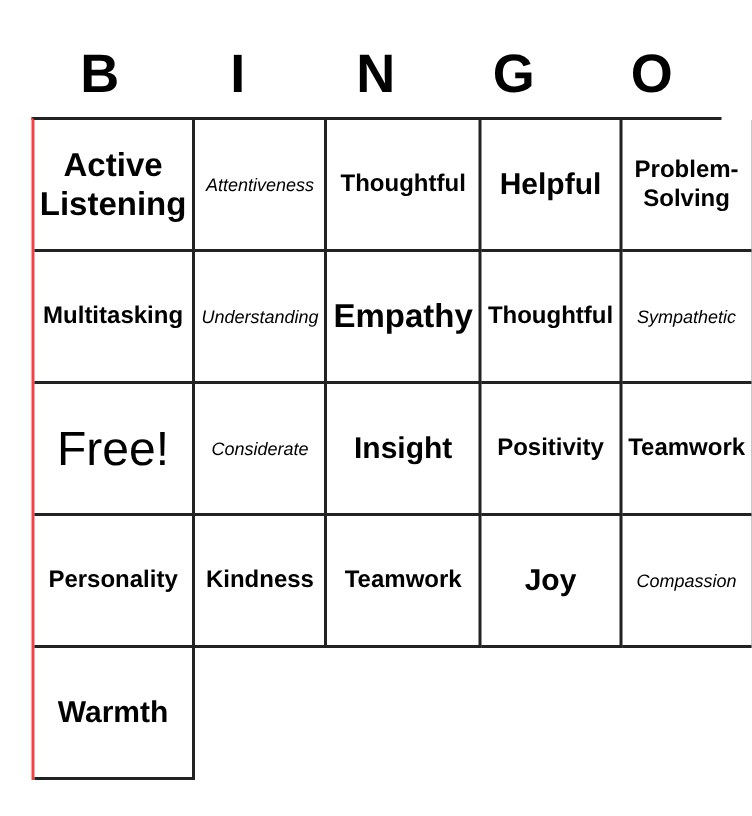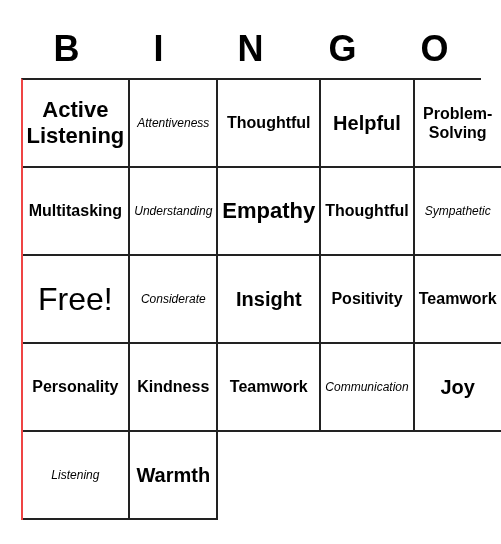--- a/index.html
+++ b/index.html
@@ -129,25 +129,22 @@
       <div class="bingo-cell">
         <span class="cell-text size-medium">Personality</span>
       </div>
       <div class="bingo-cell">
         <span class="cell-text size-medium">Kindness</span>
       </div>
       <div class="bingo-cell">
         <span class="cell-text size-medium">Teamwork</span>
       </div>
       <div class="bingo-cell">
-        <span class="cell-text size-small">Communication</span>
-      </div>
-      <div class="bingo-cell">
         <span class="cell-text size-xlarge">Joy</span>
       </div>
       <div class="bingo-cell">
-        <span class="cell-text size-small">Listening</span>
+        <span class="cell-text size-small">Compassion</span>
       </div>
       <div class="bingo-cell">
         <span class="cell-text size-xlarge">Warmth</span>
       </div>
     </div>
 </div>
 
 </body></html>

